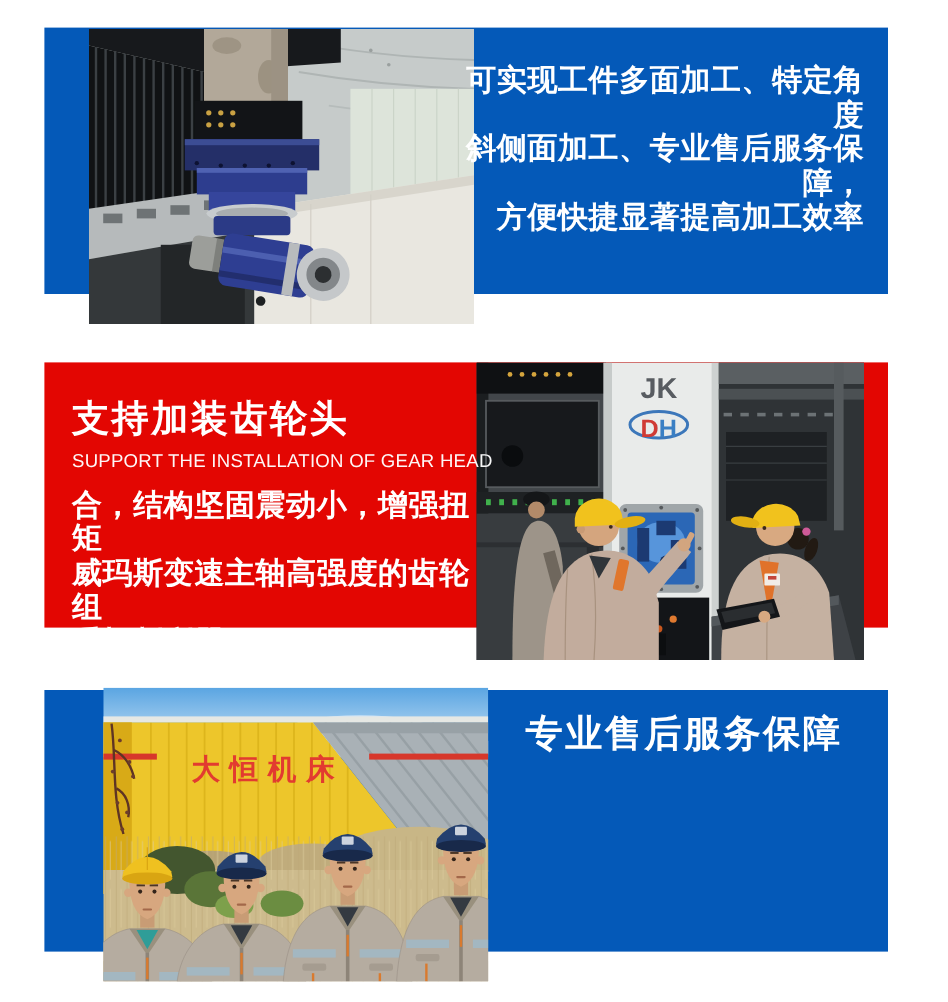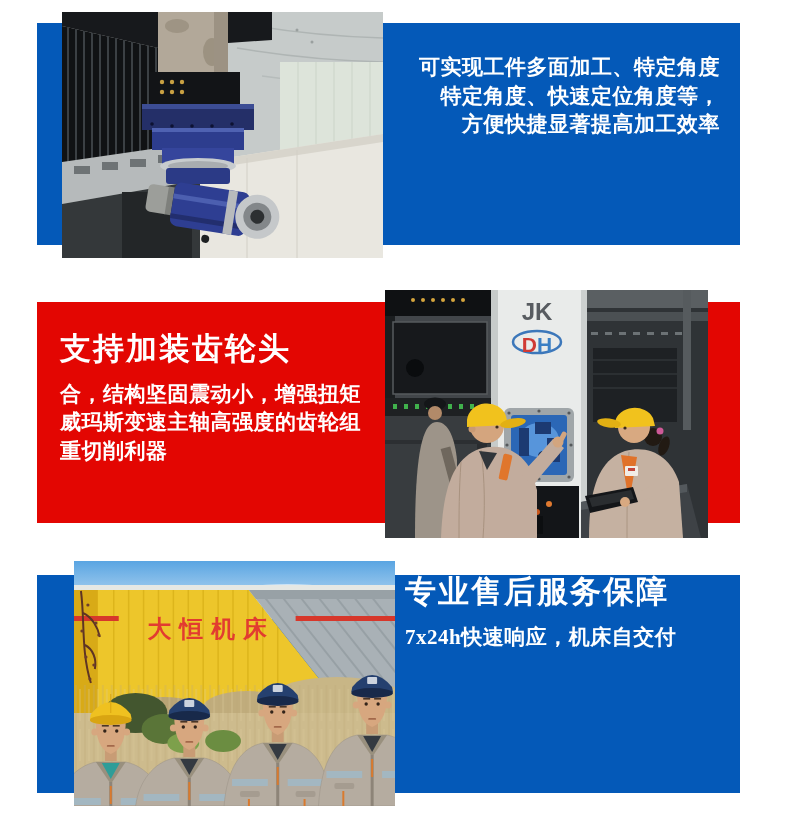--- a/index.html
+++ b/index.html
@@ -1,30 +1,30 @@
 <!DOCTYPE html>
 <html><head>
 <meta charset="utf-8">
 <style>
   html,body{margin:0;padding:0;background:#fff;}
   #canvas{
     position:relative;width:790px;height:835px;background:#fff;overflow:hidden;
     font-family:"Liberation Sans","DejaVu Sans",sans-serif;
   }
   .panel{position:absolute;left:37px;width:703px;z-index:1;}
-  .photo{position:absolute;z-index:2;overflow:hidden;margin:0;padding:0;text-align:right;}
+  .photo{position:absolute;z-index:2;overflow:hidden;margin:12px;padding:0;text-align:right;}
   .photo svg{display:block;width:100%;height:100%;}
   .textblock{position:absolute;z-index:3;color:#fff;}
   .sec-title{margin:0;font-size:31px;font-weight:bold;letter-spacing:2px;line-height:1.15;color:#fff;white-space:nowrap;}
   .sec-sub{margin-top:9px;font-size:15px;font-weight:normal;letter-spacing:.6px;color:rgba(255,255,255,.97);white-space:nowrap;}
-  .sec-body{margin-top:13px;font-size:21px;font-weight:bold;line-height:28.5px;letter-spacing:.5px;}
+  .sec-body{margin-top:13px;font-size:25px;font-weight:bold;line-height:28.5px;letter-spacing:.5px;}
   .text-s1{top:40px;right:70px;width:340px;text-align:right;}
   .text-s2{top:331px;left:60px;width:345px;text-align:left;}
   .text-s2 .sec-sub{letter-spacing:.2px;font-size:15.5px;}
-  .text-s3{top:574px;left:405px;width:330px;text-align:left;font-family:Liberation Serif, serif;}
+  .text-s3{top:594px;left:405px;width:330px;text-align:center;}
 </style>
 </head>
 <body>
 
 <div id="canvas">
 
   <section>
     <div class="panel" style="top: 23px; height: 222px; background: rgb(4, 89, 184);"></div>
 
     <figure class="photo" style="left:62px;top:12px;width:321px;height:246px;">
@@ -116,21 +116,21 @@
           <circle cx="196" cy="196" r="14" fill="#83878a"></circle>
           <circle cx="196" cy="196" r="7" fill="#2c2f31"></circle>
           <circle cx="148" cy="226" r="4" fill="#1d2022"></circle>
         </g>
       </svg>
     </figure>
 
     <div class="textblock text-s1">
       <div class="sec-body">
         <div>可实现工件多面加工、特定角度</div>
-        <div>特定角度、快速定位角度等，</div>
+        <div>斜侧面加工、专业售后服务保障，</div>
         <div>方便快捷显著提高加工效率</div>
       </div>
     </div>
   </section>
 
   <section>
     <div class="panel" style="top: 302px; height: 221px; background: rgb(227, 6, 2);"></div>
 
     <figure class="photo" style="left:385px;top:290px;width:323px;height:248px;">
       <svg viewBox="0 0 323 248" preserveAspectRatio="none">
@@ -249,20 +249,21 @@
         <rect x="243" y="178" width="7" height="3" fill="#c3453a"></rect>
         <path d="M286,192 C272,206 258,212 244,215 L242,206 C256,202 268,196 278,186 Z" fill="#c5b1a1"></path>
         <polygon points="200,206 248,197 253,212 205,223" fill="#141619"></polygon>
         <polygon points="204,208 246,200 249,209 207,217" fill="#2a2d30"></polygon>
         <circle cx="240" cy="212" r="5" fill="#d8a981"></circle>
       </svg>
     </figure>
 
     <div class="textblock text-s2">
       <h2 class="sec-title">支持加装齿轮头</h2>
+      <div class="sec-sub">SUPPORT THE INSTALLATION OF GEAR HEAD</div>
       <div class="sec-body">
         <div>合，结构坚固震动小，增强扭矩</div>
         <div>威玛斯变速主轴高强度的齿轮组</div>
         <div>重切削利器</div>
       </div>
     </div>
   </section>
 
   <section>
     <div class="panel" style="top: 575px; height: 218px; background: rgb(4, 89, 184);"></div>
@@ -441,18 +442,17 @@
           <path d="M280,126 Q300,102 320,126 L321,131 L279,131 Z" fill="#25406f"></path>
           <ellipse cx="300" cy="132" rx="21" ry="5" fill="#18294a"></ellipse>
           <rect x="295" y="116" width="10" height="7" rx="1" fill="#dfe3ea" opacity=".9"></rect>
         </g>
       </svg>
     </figure>
 
     <div class="textblock text-s3">
       <h2 class="sec-title">专业售后服务保障</h2>
       <div class="sec-body">
-        <div>7x24h快速响应，机床自交付</div>
       </div>
     </div>
   </section>
 
 </div>
 
 </body></html>

